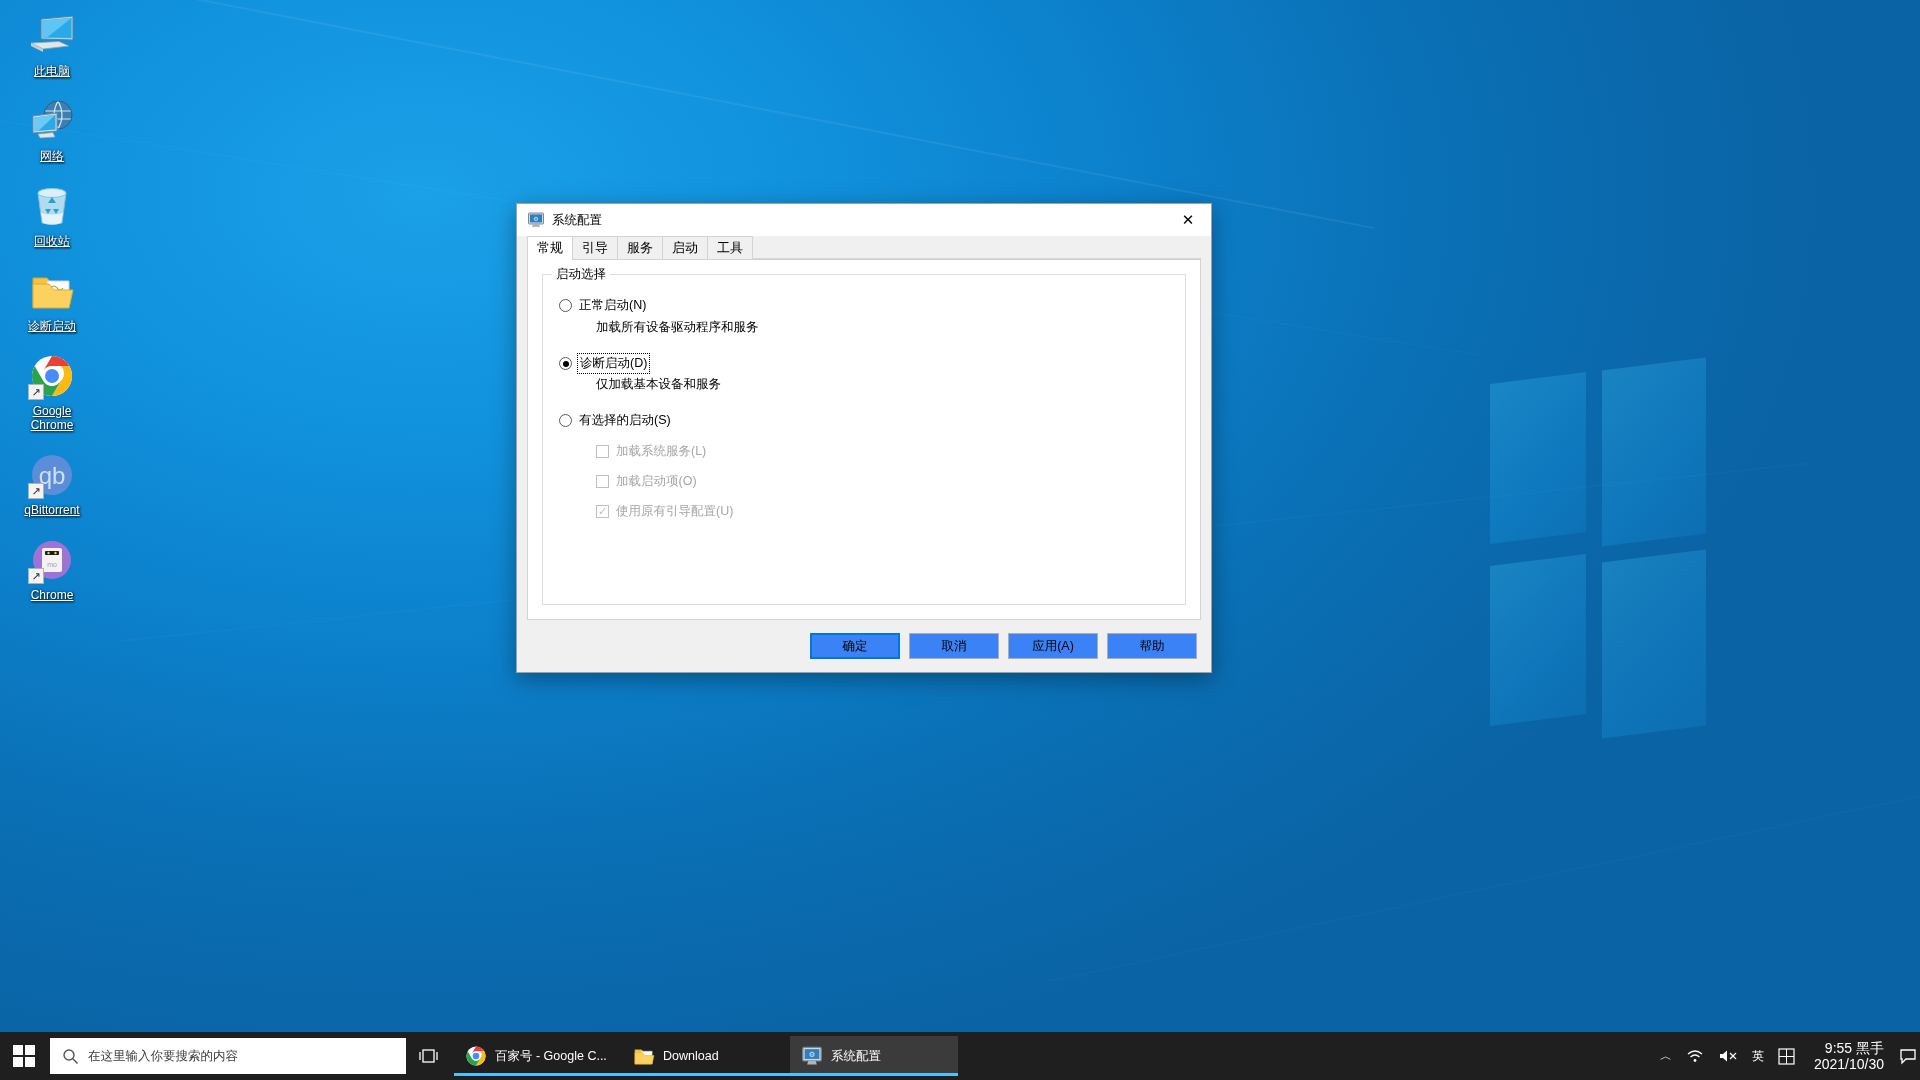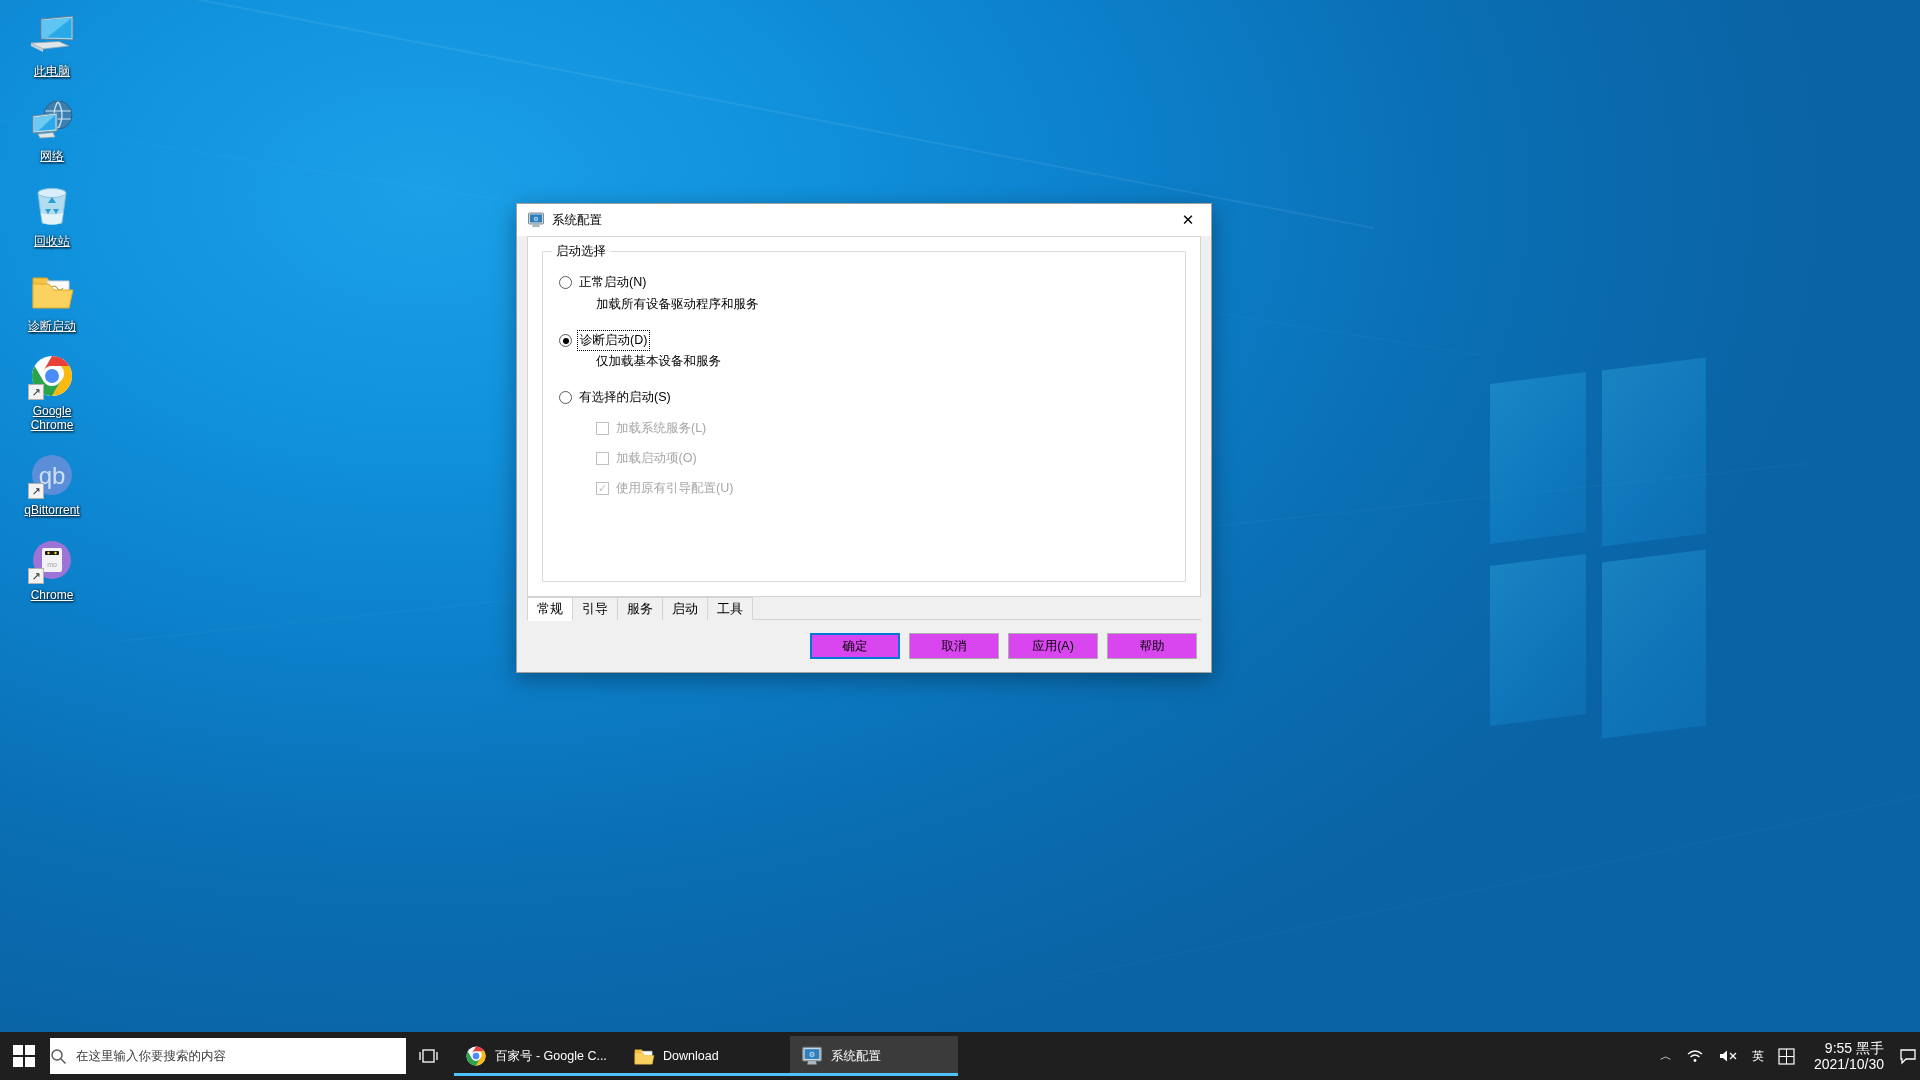--- a/index.html
+++ b/index.html
@@ -120,38 +120,38 @@
     flex: none; display: flex; align-items: center; justify-content: center;
     font-size: 11px; color: #c0c0c0; line-height: 1;
   }
   .cbrow .txt { font-size: 12.5px; color: #a6a6a6; margin-left: 7px; white-space: nowrap; }
 
   #btnbar {
     height: 52px; flex: none; display: flex; align-items: center;
     justify-content: flex-end; padding-right: 14px; gap: 9px;
   }
   .btn {
-    width: 90px; height: 26px; background: #d946ef; border: 1px solid #adadad;
+    width: 90px; height: 26px; background: #3b82f6; border: 1px solid #adadad;
     font-size: 12.5px; color: #000; display: flex; align-items: center;
     justify-content: center; font-family: inherit;
   }
   .btn.default { border: 2px solid #0078d7; }
 
   
   #taskbar {
     position: absolute; left: 0; bottom: 0; width: 1920px; height: 48px;
     background: #1f1f1f; display: flex; align-items: center;
   }
   #start-btn { width: 48px; height: 48px; display: flex; align-items: center; justify-content: center; }
   .winlogo { width: 22px; height: 22px; display: grid; grid-template-columns: 1fr 1fr; grid-template-rows: 1fr 1fr; gap: 2px; }
   .winlogo i { background: #fff; display: block; }
 
   #searchbox {
     width: 356px; height: 36px; background: #fff; margin-left: 2px;
-    display: flex; align-items: center; 
+    display: flex; align-items: center; padding-left: 12px;
   }
   #searchbox .sicon { width: 17px; height: 17px; flex: none; margin-right: 9px; }
   #search-text { font-size: 12.5px; color: #3c3c3c; }
 
   #taskview { width: 48px; height: 48px; display: flex; align-items: center; justify-content: center; }
 
   .tbtn {
     height: 40px; min-width: 168px; display: flex; align-items: center;
     padding: 0 11px; position: relative; gap: 8px;
   }
@@ -295,63 +295,63 @@
           <rect x="1.5" y="2" width="15" height="11" rx="1" fill="#cfd8dd" stroke="#7b8a93" stroke-width="1"></rect>
           <rect x="3" y="3.4" width="12" height="8" fill="#2f7fbf"></rect>
           <text x="9" y="10" font-size="6" fill="#dbe9f5" text-anchor="middle" font-family="Liberation Sans, sans-serif">⚙</text>
           <path d="M6 13 h6 l1 3 H5 Z" fill="#aab7bf"></path>
         </svg>
       </span>
       <span id="title-text">系统配置</span>
       <span id="close-btn">✕</span>
     </div>
 
-    <div id="tabpage">
-      <div class="groupbox">
-        <span class="group-title">启动选择</span>
-
-        <div class="opt" style="left:16px; top:22px;">
-          <span class="radio"></span>
-          <span class="txt">正常启动(N)</span>
-        </div>
-        <div class="desc" style="left:53px; top:44px;">加载所有设备驱动程序和服务</div>
-
-        <div class="opt" style="left:16px; top:80px;">
-          <span class="radio on"></span>
-          <span class="txt focus">诊断启动(D)</span>
-        </div>
-        <div class="desc" style="left:53px; top:101px;">仅加载基本设备和服务</div>
-
-        <div class="opt" style="left:16px; top:137px;">
-          <span class="radio"></span>
-          <span class="txt">有选择的启动(S)</span>
-        </div>
-
-        <div class="cbrow" style="left:53px; top:168px;">
-          <span class="cbox"></span>
-          <span class="txt">加载系统服务(L)</span>
-        </div>
-        <div class="cbrow" style="left:53px; top:198px;">
-          <span class="cbox"></span>
-          <span class="txt">加载启动项(O)</span>
-        </div>
-        <div class="cbrow" style="left:53px; top:228px;">
-          <span class="cbox">✓</span>
-          <span class="txt">使用原有引导配置(U)</span>
-        </div>
-
-      </div>
-    </div>
-
     <div id="tabstrip">
       <div class="tab active">常规</div>
       <div class="tab">引导</div>
       <div class="tab">服务</div>
       <div class="tab">启动</div>
       <div class="tab">工具</div>
+    </div>
+
+    <div id="tabpage">
+      <div class="groupbox">
+        <span class="group-title">启动选择</span>
+
+        <div class="opt" style="left:16px; top:22px;">
+          <span class="radio"></span>
+          <span class="txt">正常启动(N)</span>
+        </div>
+        <div class="desc" style="left:53px; top:44px;">加载所有设备驱动程序和服务</div>
+
+        <div class="opt" style="left:16px; top:80px;">
+          <span class="radio on"></span>
+          <span class="txt focus">诊断启动(D)</span>
+        </div>
+        <div class="desc" style="left:53px; top:101px;">仅加载基本设备和服务</div>
+
+        <div class="opt" style="left:16px; top:137px;">
+          <span class="radio"></span>
+          <span class="txt">有选择的启动(S)</span>
+        </div>
+
+        <div class="cbrow" style="left:53px; top:168px;">
+          <span class="cbox"></span>
+          <span class="txt">加载系统服务(L)</span>
+        </div>
+        <div class="cbrow" style="left:53px; top:198px;">
+          <span class="cbox"></span>
+          <span class="txt">加载启动项(O)</span>
+        </div>
+        <div class="cbrow" style="left:53px; top:228px;">
+          <span class="cbox">✓</span>
+          <span class="txt">使用原有引导配置(U)</span>
+        </div>
+
+      </div>
     </div>
 
     <div id="btnbar">
       <button class="btn default">确定</button>
       <button class="btn">取消</button>
       <button class="btn">应用(A)</button>
       <button class="btn">帮助</button>
     </div>
 
   </div>

